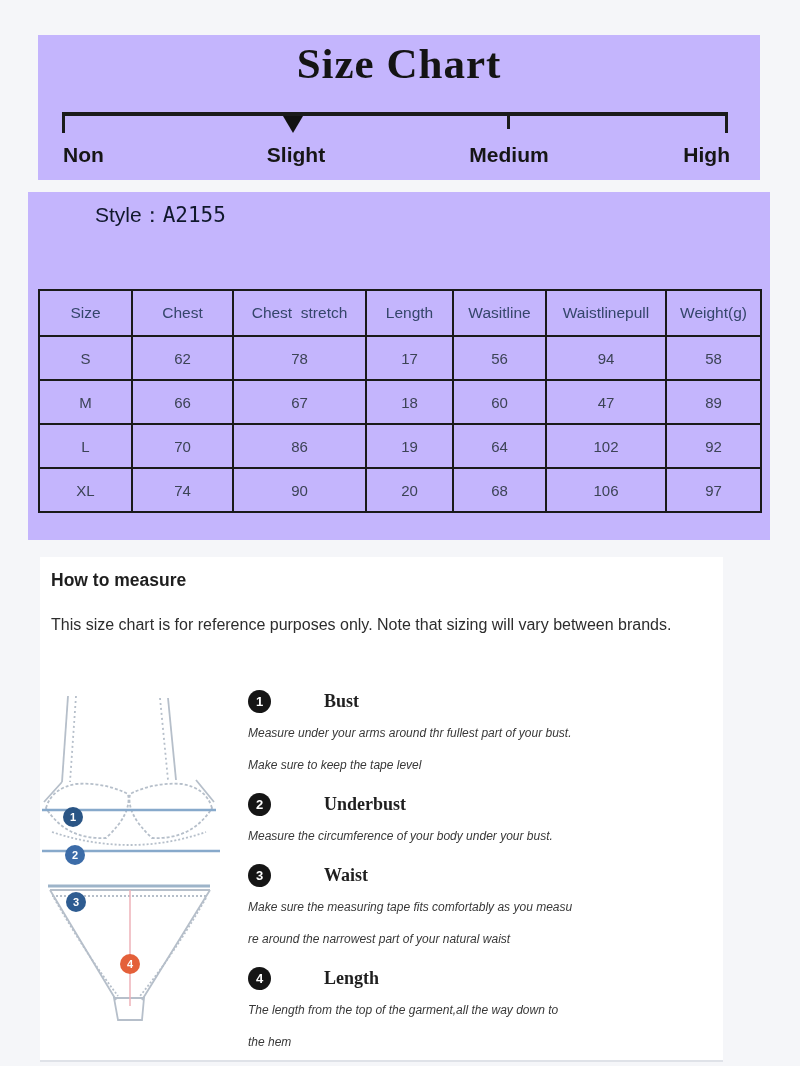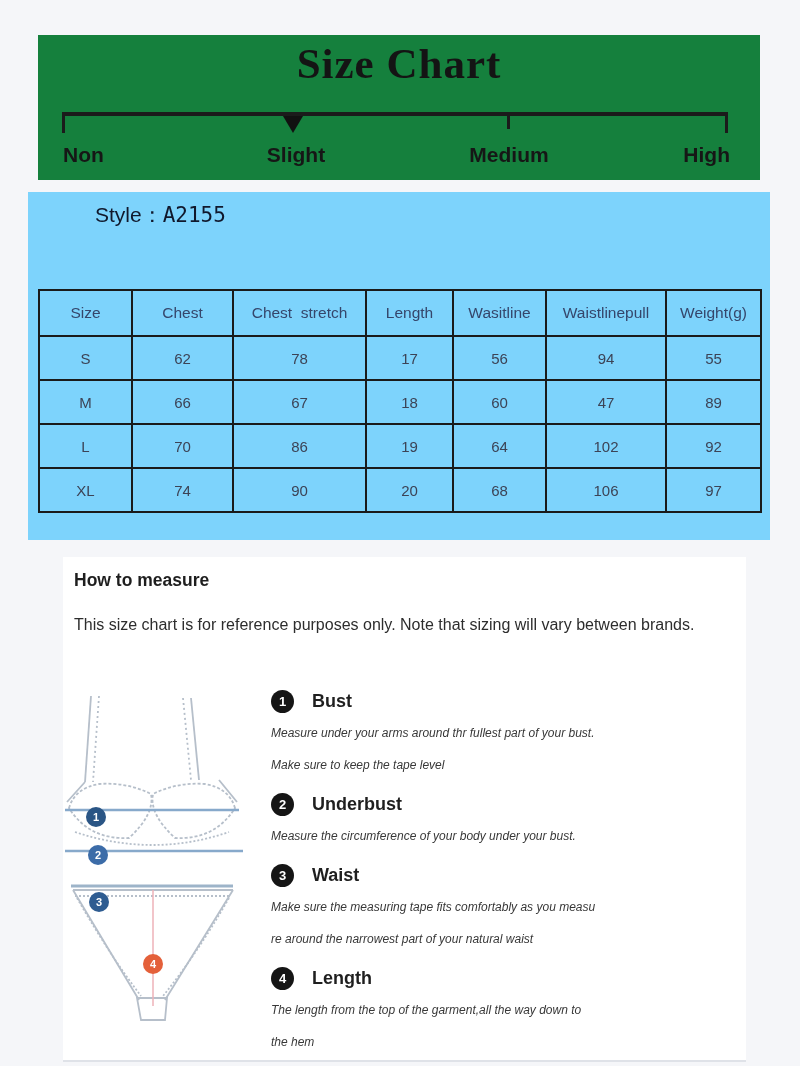--- a/index.html
+++ b/index.html
@@ -5,21 +5,21 @@
   * { margin:0; padding:0; box-sizing:border-box; }
   html,body { background:#eef0f4; }
   .page {
     position:relative; width:800px; height:1066px;
     background:#f5f6f9; overflow:hidden;
     font-family:"Liberation Sans", sans-serif; color:#222;
   }
   
   .card-top {
     position:absolute; left:38px; top:35px; width:722px; height:145px;
-    background:#15803d;
+    background:#c4b5fd;
   }
   .size-chart-title {
     position:absolute; left:0; top:4px; width:100%;
     text-align:center; font-family:"Liberation Serif", serif;
     font-weight:700; font-size:43px; color:#141414; letter-spacing:1px;
   }
   .scale-line { position:absolute; left:24px; top:77px; width:666px; height:4px; background:#1b1b1b; }
   .scale-tick { position:absolute; background:#1b1b1b; width:3px; }
   .tick-left  { left:24px;  top:77px; height:21px; }
   .tick-right { left:687px; top:77px; height:21px; }
@@ -30,54 +30,54 @@
     border-top:17px solid #111;
   }
   .scale-label { position:absolute; top:108px; font-size:21px; font-weight:600; color:#161616; }
   .lbl-non    { left:25px; }
   .lbl-slight { left:218px; width:80px;  text-align:center; }
   .lbl-medium { left:421px; width:100px; text-align:center; }
   .lbl-high   { right:30px; }
   
   .card-mid {
     position:absolute; left:28px; top:192px; width:742px; height:348px;
-    background:#7dd3fc;
+    background:#c4b5fd;
   }
   .prod-line { position:absolute; left:67px; white-space:nowrap; color:#10182c; }
   .prod-line .lbl { font-size:21px; }
   .prod-line .val { font-size:21px; font-family:"DejaVu Sans Mono", monospace; }
   .line-style { top:9px; }
   .line-component { top:49px; }
   table.size-table {
     position:absolute; left:10px; top:97px; width:722px;
     border-collapse:collapse; table-layout:fixed;
   }
   .size-table th, .size-table td {
     border:2px solid #1a1a1a; text-align:center; vertical-align:middle;
     white-space:pre; font-weight:400;
   }
   .size-table th { height:46px; font-size:15.5px; color:#35466b; }
   .size-table td { height:44px; font-size:15px;  color:#3c4356; }
   
   .card-measure {
-    position:absolute; left:63px; top:557px; width:683px; height:505px;
+    position:absolute; left:40px; top:557px; width:683px; height:505px;
     background:#ffffff; border-bottom:2px solid #dfe2e8;
   }
   .measure-heading { position:absolute; left:11px; top:13px; font-size:17.5px; font-weight:700; color:#1e1e1e; }
   .measure-note    { position:absolute; left:11px; top:59px; font-size:16px; color:#2d2d2d; white-space:nowrap; }
   .garment-art { position:absolute; left:2px; top:133px; }
   .steps { position:absolute; left:208px; top:128px; width:475px; }
   .step-head { display:flex; align-items:center; height:32px; }
   .step-head.gap { margin-top:7px; }
   .step-num {
     flex:0 0 23px; width:23px; height:23px; border-radius:50%;
     background:#151515; color:#fff; font-size:13px; font-weight:700;
     line-height:23px; text-align:center;
   }
-  .step-title { margin-left:18px; font-size:18px; font-weight:700; color:#1f1f1f; }
+  .step-title { margin-left:53px; font-size:18px; font-weight:700; color:#1f1f1f;font-family:Liberation Serif, serif; }
   .step-line { height:32px; line-height:32px; font-size:12px; color:#383838; white-space:nowrap;font-style:italic; }
 </style>
 </head>
 <body>
 
 <div class="page">
 
   <section class="card-top">
     <h1 class="size-chart-title">Size Chart</h1>
     <div class="scale-line"></div>
@@ -117,21 +117,21 @@
           </tr>
         </thead>
       <tbody id="table-body">
           <tr>
             <td>S</td>
             <td>62</td>
             <td>78</td>
             <td>17</td>
             <td>56</td>
             <td>94</td>
-            <td>55</td>
+            <td>58</td>
           </tr>
           <tr>
             <td>M</td>
             <td>66</td>
             <td>67</td>
             <td>18</td>
             <td>60</td>
             <td>47</td>
             <td>89</td>
           </tr>

